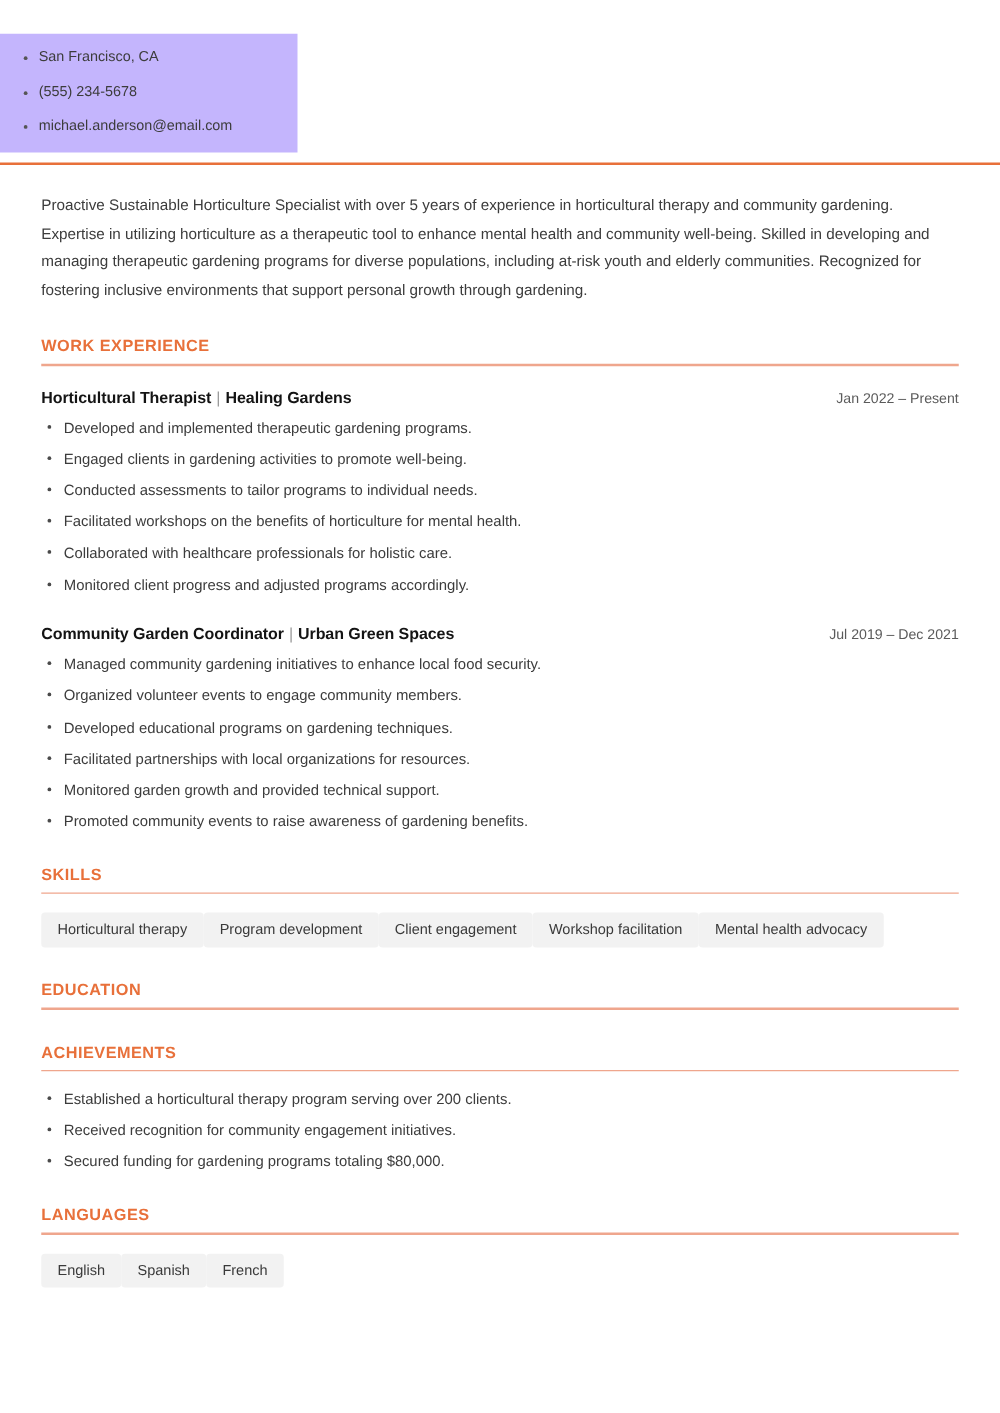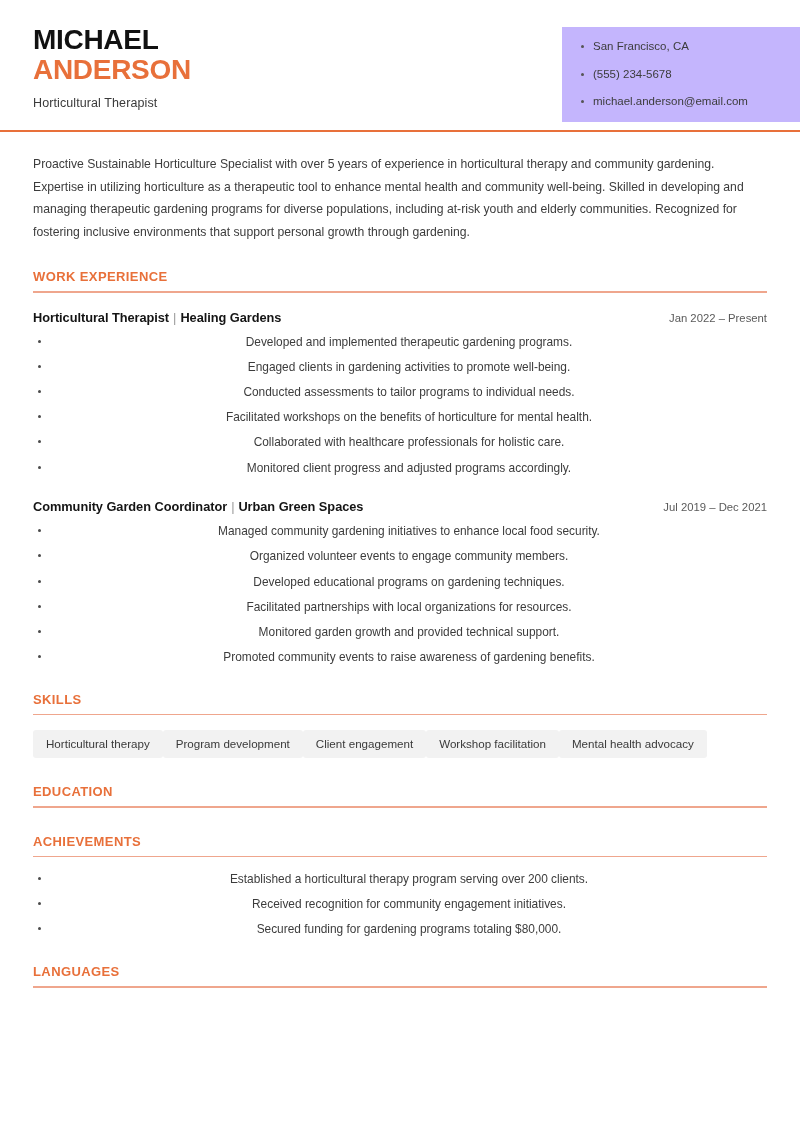--- a/index.html
+++ b/index.html
@@ -162,21 +162,20 @@
   .entry-date {
     font-size: 11.3px;
     color: #5a5a5a;
     white-space: nowrap;
     padding-left: 16px;
   }
 
   .bullets {
     list-style: none;
     margin-top: 9px;
-    text-align: center;
   }
 
   .bullet {
     position: relative;
     font-size: 11.9px;
     color: #3c3c3c;
     line-height: 1.4;
     padding-left: 18px;
     margin-bottom: 8.5px;
   }
@@ -240,25 +239,20 @@
   }
 
   .achievements-list { margin-top: 14px; }
 </style>
 </head>
 <body>
 
 <div class="page">
 
   <div class="header">
-    <div class="header-left">
-      <div class="name-first">MICHAEL</div>
-      <div class="name-last">ANDERSON</div>
-      <div class="job-title">Horticultural Therapist</div>
-    </div>
 
     <div class="contact-box">
       <ul class="contact-list">
         <li class="contact-item">San Francisco, CA</li>
         <li class="contact-item">(555) 234-5678</li>
         <li class="contact-item">michael.anderson@email.com</li>
       </ul>
     </div>
   </div>
 
@@ -330,16 +324,21 @@
       <ul class="bullets achievements-list">
         <li class="bullet">Established a horticultural therapy program serving over 200 clients.</li>
         <li class="bullet">Received recognition for community engagement initiatives.</li>
         <li class="bullet">Secured funding for gardening programs totaling $80,000.</li>
       </ul>
     </div>
 
     <div class="section">
       <div class="section-title">LANGUAGES</div>
       <div class="section-rule"></div>
+      <div class="tags">
+        <span class="tag">English</span>
+        <span class="tag">Spanish</span>
+        <span class="tag">French</span>
+      </div>
     </div>
 
   </div>
 </div>
 
 </body></html>

